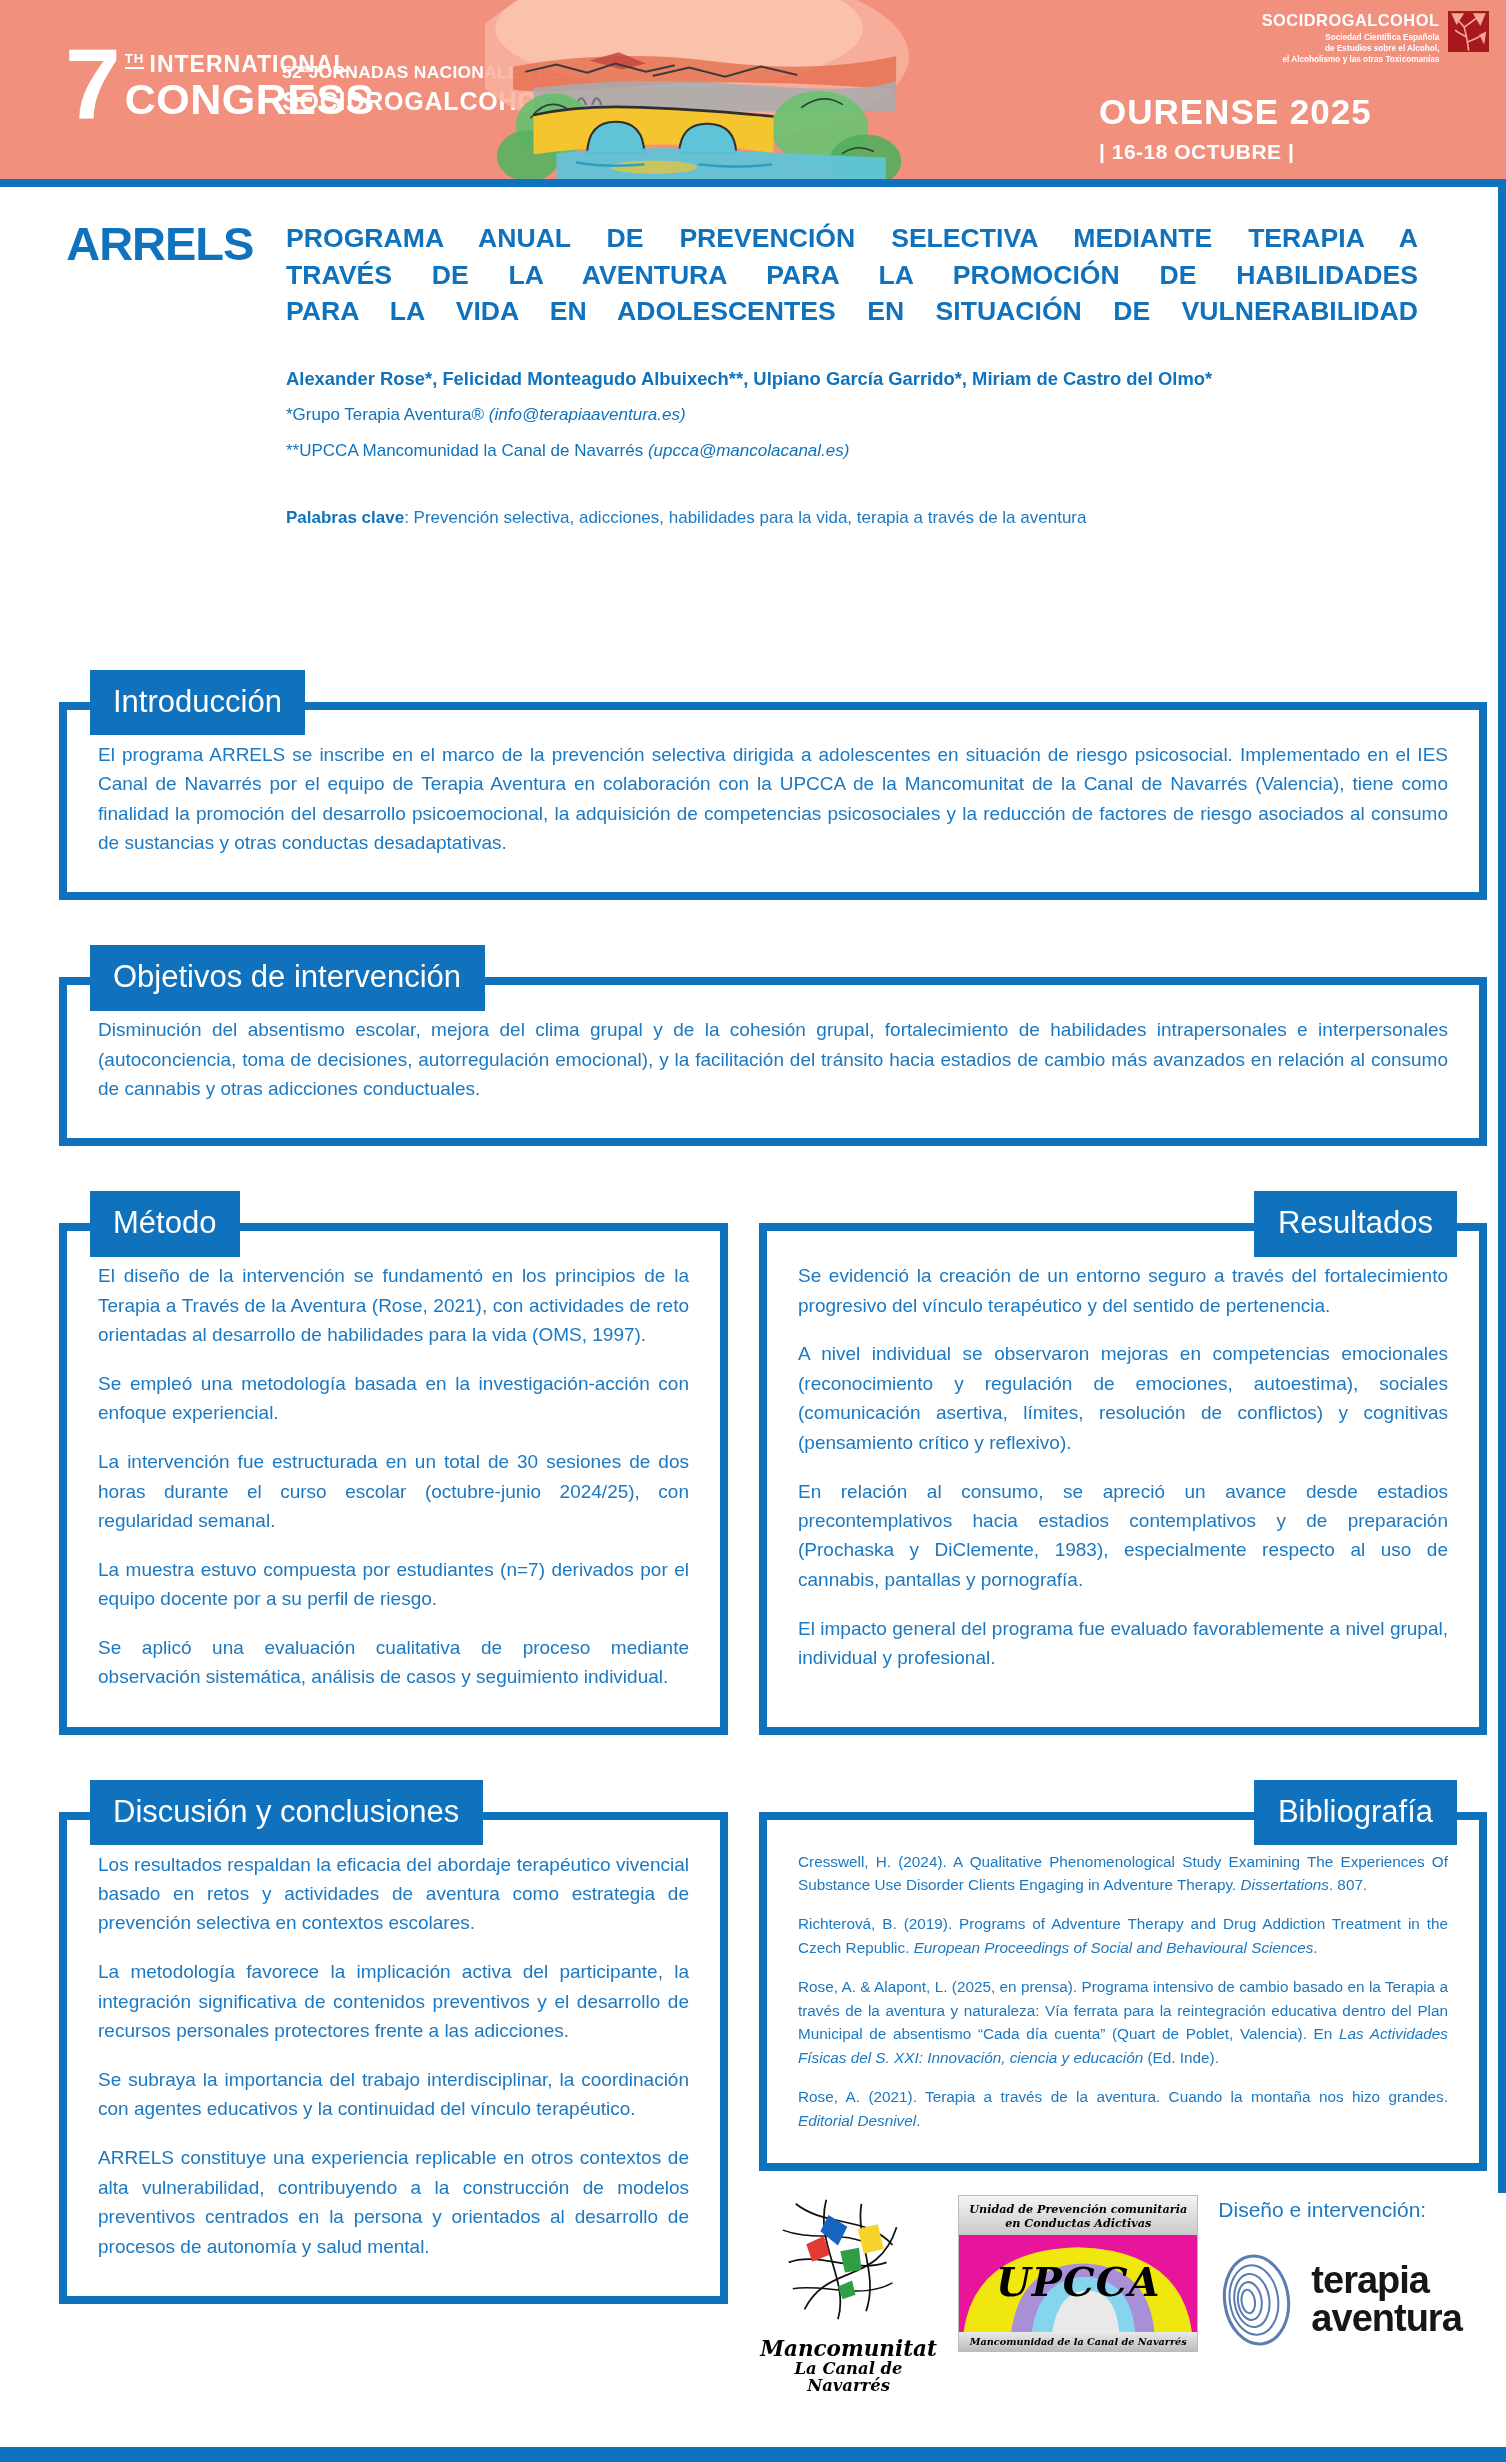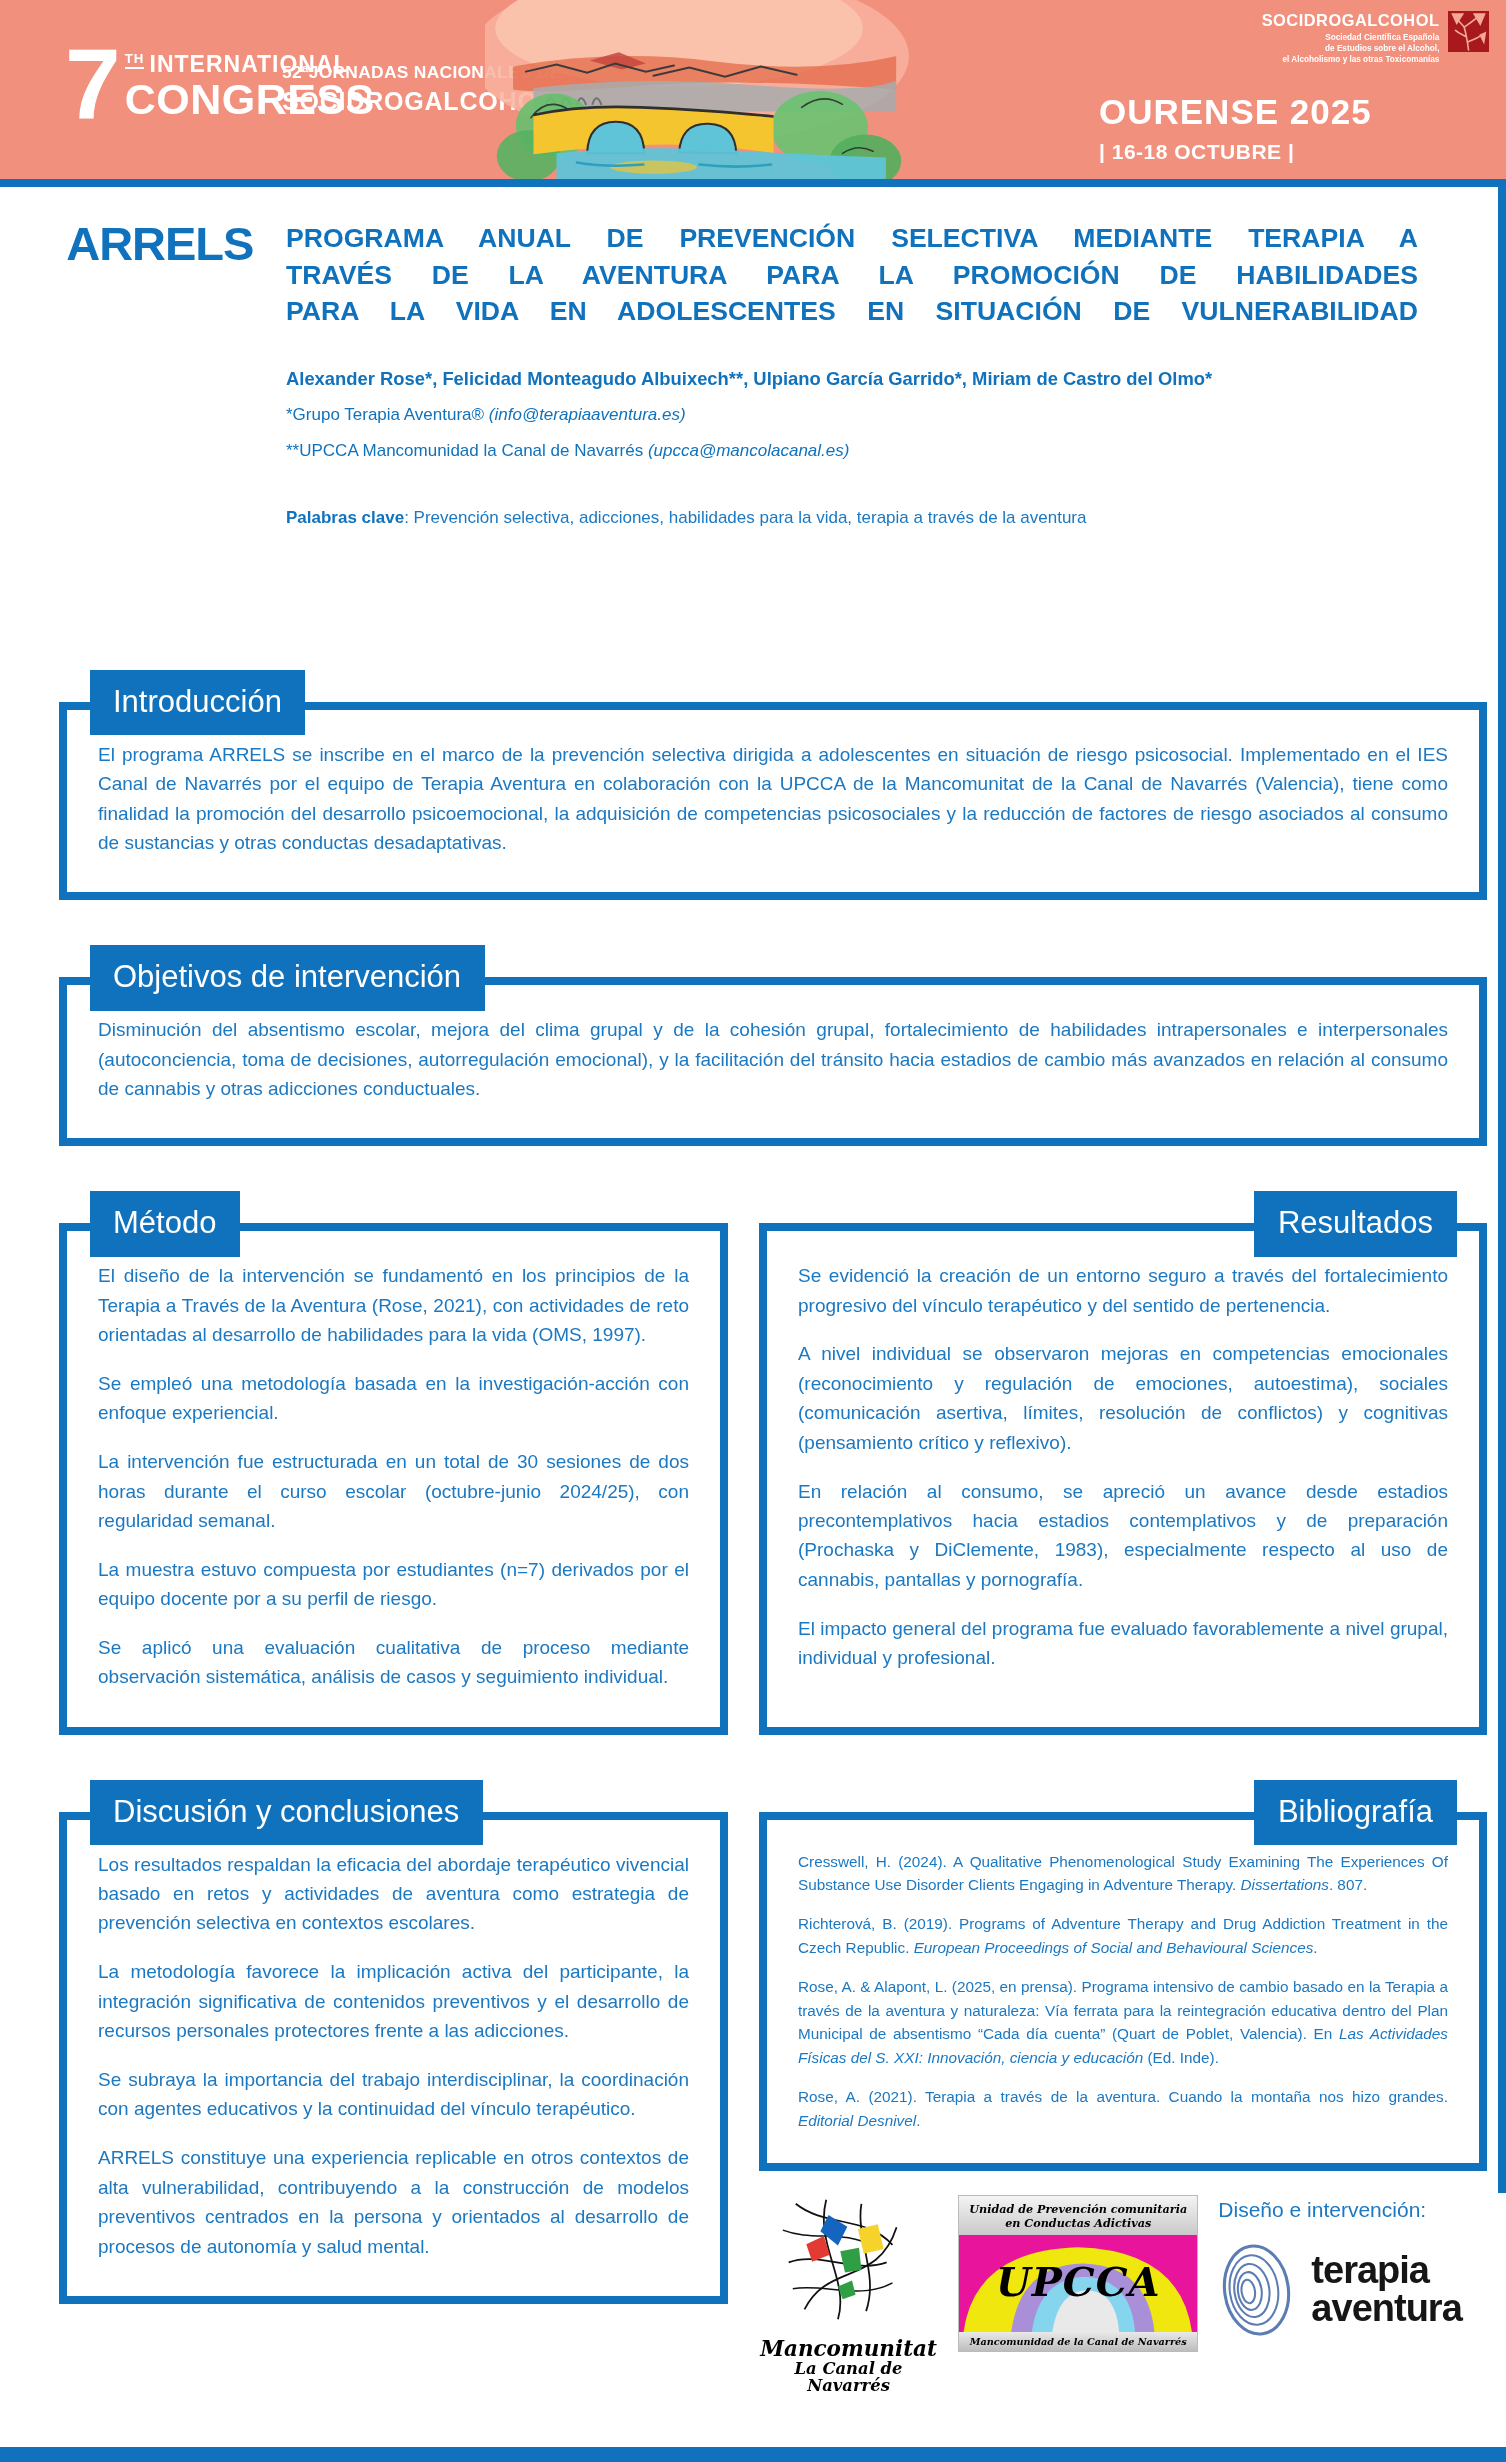--- a/index.html
+++ b/index.html
@@ -77,21 +77,21 @@
   .manco-caption .l1{font-size:21.5px;display:block;}
   .manco-caption .l2{font-size:16.4px;display:block;}
 
   .upcca-block{width:246px;border:0.5px solid #bbb;}
   .upcca-top{background:linear-gradient(#f4f4f4,#c9c9c9);padding:6.1px 3.1px 5.1px;text-align:center;font-family:"DejaVu Serif","Liberation Serif",serif;font-style:italic;font-weight:bold;font-size:11.2px;line-height:1.25;color:#000;white-space:pre-line;}
   .upcca-mid{position:relative;height:97px;background:#E8159C;overflow:hidden;}
   .upcca-word{position:absolute;left:0;top:23.5px;width:100%;text-align:center;font-family:"DejaVu Serif","Liberation Serif",serif;font-style:italic;font-weight:bold;font-size:40px;color:#000;letter-spacing:1px;}
   .upcca-bottom{background:linear-gradient(#e9e9e9,#bdbdbd);padding:4.1px 2px;text-align:center;font-family:"DejaVu Serif","Liberation Serif",serif;font-style:italic;font-weight:bold;font-size:9.7px;color:#000;}
 
   .design-block{width:276px;padding-top:3.1px;}
-  .design-label{color:var(--textblue);font-size:21px;margin-bottom:18px;}
+  .design-label{color:var(--textblue);font-size:21px;margin-bottom:28px;}
   .terapia-row{display:flex;align-items:center;gap:16px;}
   .terapia-word{font-size:38px;font-weight:bold;color:#161616;line-height:0.98;letter-spacing:-1px;}
 </style>
 </head>
 <body>
 
 <div class="poster">
 
   <div class="header">
 

